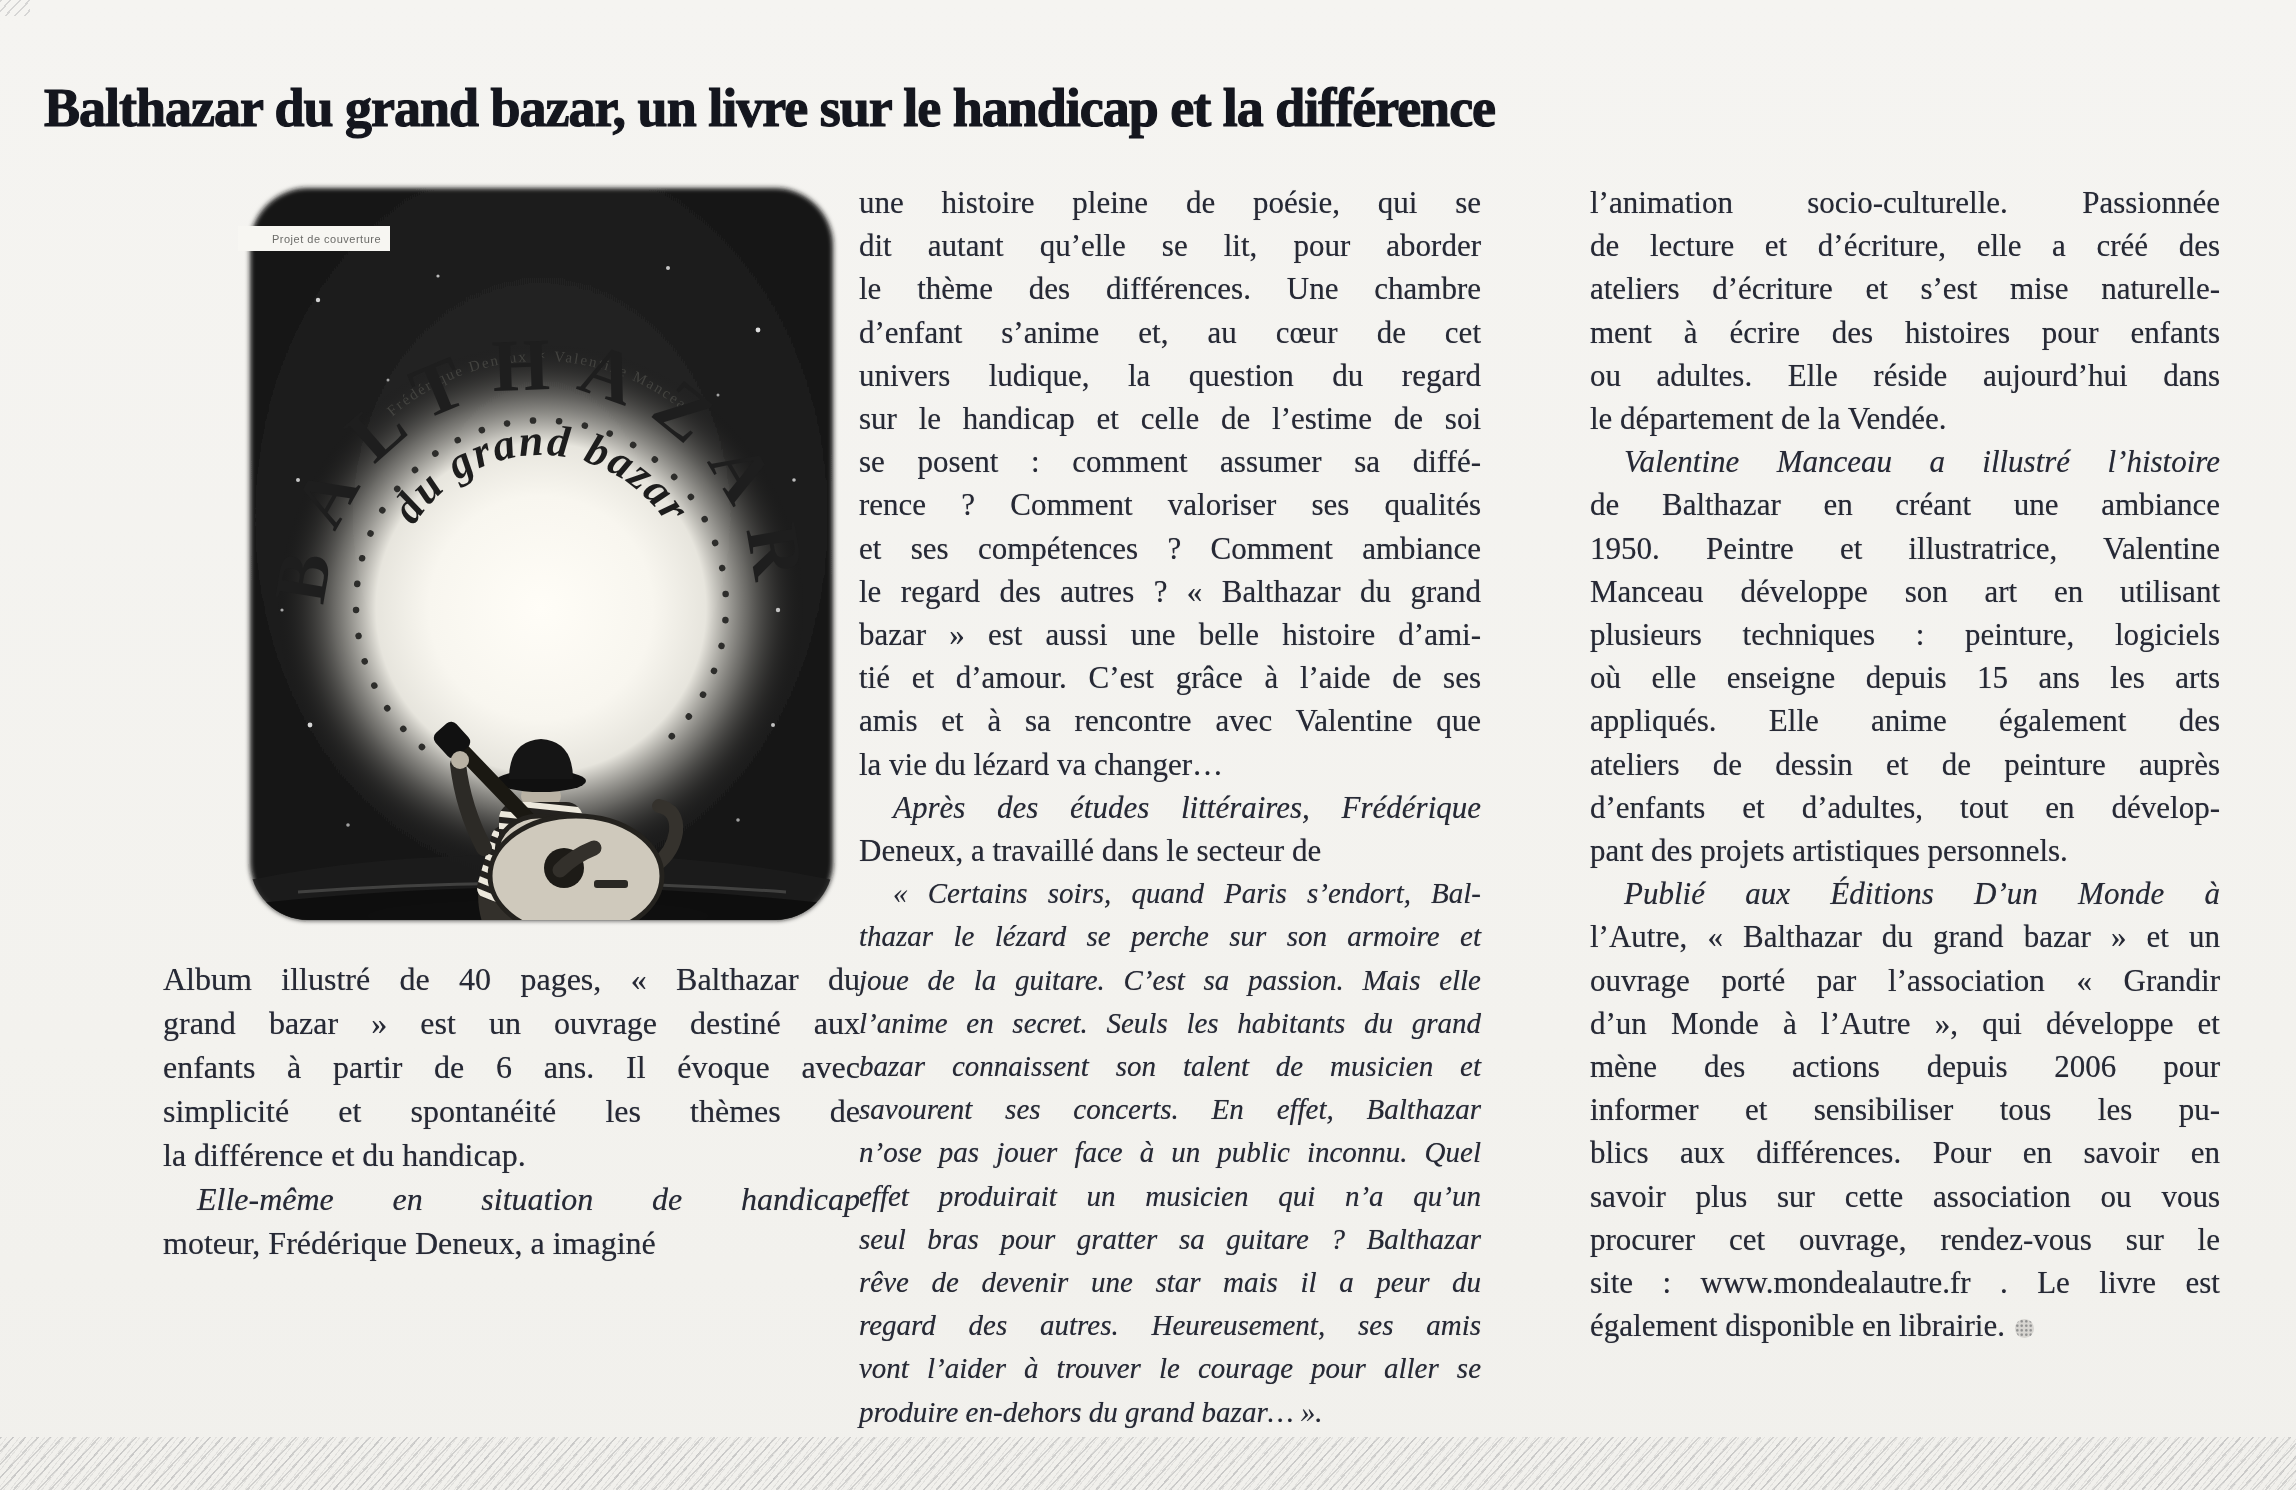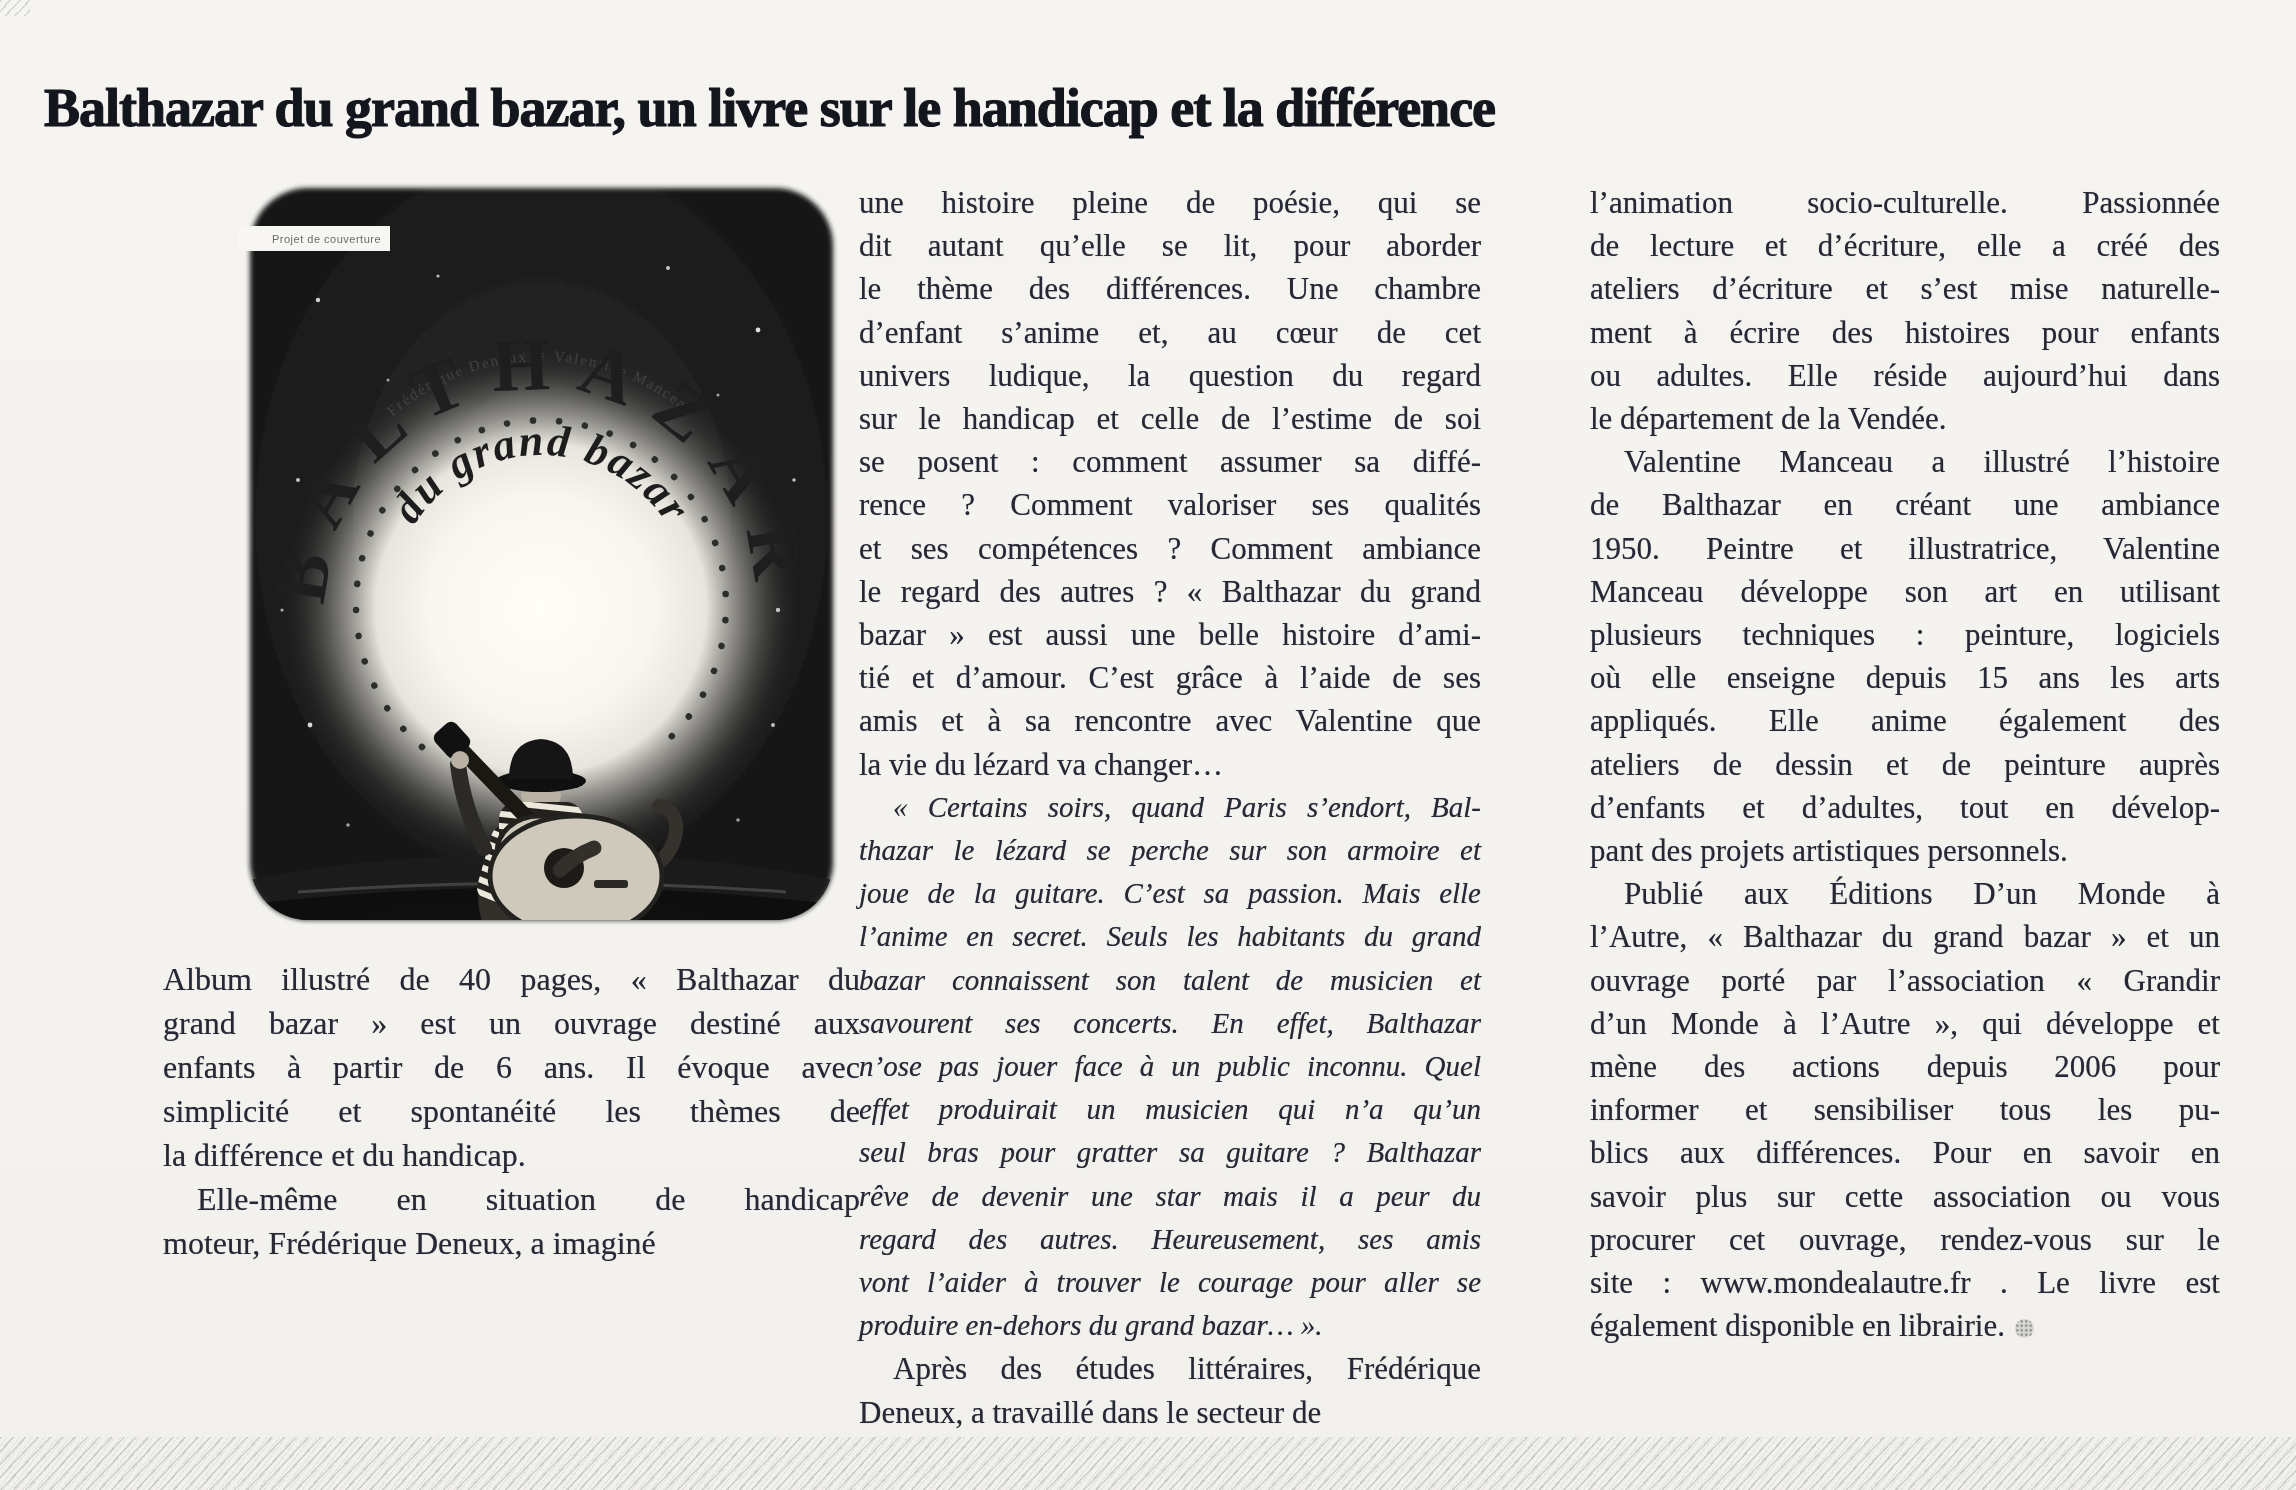--- a/index.html
+++ b/index.html
@@ -15,21 +15,21 @@
     font-size:54px; line-height:1.05; font-weight:bold;
     color:#14161e; letter-spacing:-1px; white-space:nowrap;
     -webkit-text-stroke:1.1px #14161e;
     text-shadow:0 0 1px rgba(20,22,30,.45);
   }
   .cover-wrap { position:absolute; left:238px; top:180px; width:607px; height:752px; }
   .col { position:absolute; text-shadow:0 0 .7px rgba(38,41,53,.55); }
   .col .para { margin:0; }
   .col .line { white-space:nowrap; text-align:left; }
   .col .line.just { text-align:justify; text-align-last:justify; }
-  .col .line.indent { text-indent:34px; }
+  .col .line.indent { text-indent:34px;font-style:italic; }
   .col .para.italic { font-style:italic; font-size:29px; }
   .caption { left:163px; top:942px;  width:697px; font-size:32px; line-height:44px;margin-top:15px; }
   .middle  { left:859px; top:181px;  width:622px; font-size:31px; line-height:43.2px; }
   .right   { left:1542px; top:181px; width:630px; font-size:31px; line-height:43.2px;margin-left:48px; }
   .end-dot {
     display:inline-block; width:19px; height:19px; border-radius:50%;
     margin-left:10px; vertical-align:-2px;
     background:radial-gradient(circle, #8e8e8e 1.1px, rgba(0,0,0,0) 1.4px) 0 0/4.5px 4.5px, #d8d6d2;
     text-shadow:none;
   }
@@ -184,39 +184,39 @@
         <div class="line just">sur le handicap et celle de l’estime de soi</div>
         <div class="line just">se posent : comment assumer sa diffé-</div>
         <div class="line just">rence ? Comment valoriser ses qualités</div>
         <div class="line just">et ses compétences ? Comment ambiance</div>
         <div class="line just">le regard des autres ? « Balthazar du grand</div>
         <div class="line just">bazar » est aussi une belle histoire d’ami-</div>
         <div class="line just">tié et d’amour. C’est grâce à l’aide de ses</div>
         <div class="line just">amis et à sa rencontre avec Valentine que</div>
         <div class="line">la vie du lézard va changer…</div>
       </div>
+      <div class="para">
+        <div class="line just indent">Après des études littéraires, Frédérique</div>
+        <div class="line">Deneux, a travaillé dans le secteur de</div>
+      </div>
       <div class="para italic">
         <div class="line just indent">« Certains soirs, quand Paris s’endort, Bal-</div>
         <div class="line just">thazar le lézard se perche sur son armoire et</div>
         <div class="line just">joue de la guitare. C’est sa passion. Mais elle</div>
         <div class="line just">l’anime en secret. Seuls les habitants du grand</div>
         <div class="line just">bazar connaissent son talent de musicien et</div>
         <div class="line just">savourent ses concerts. En effet, Balthazar</div>
         <div class="line just">n’ose pas jouer face à un public inconnu. Quel</div>
         <div class="line just">effet produirait un musicien qui n’a qu’un</div>
         <div class="line just">seul bras pour gratter sa guitare ? Balthazar</div>
         <div class="line just">rêve de devenir une star mais il a peur du</div>
         <div class="line just">regard des autres. Heureusement, ses amis</div>
         <div class="line just">vont l’aider à trouver le courage pour aller se</div>
         <div class="line">produire en-dehors du grand bazar… ».</div>
       </div>
-      <div class="para">
-        <div class="line just indent">Après des études littéraires, Frédérique</div>
-        <div class="line">Deneux, a travaillé dans le secteur de</div>
-      </div>
     </div>
   <div class="col right">
       <div class="para">
         <div class="line just">l’animation socio-culturelle. Passionnée</div>
         <div class="line just">de lecture et d’écriture, elle a créé des</div>
         <div class="line just">ateliers d’écriture et s’est mise naturelle-</div>
         <div class="line just">ment à écrire des histoires pour enfants</div>
         <div class="line just">ou adultes. Elle réside aujourd’hui dans</div>
         <div class="line">le département de la Vendée.</div>
       </div>

